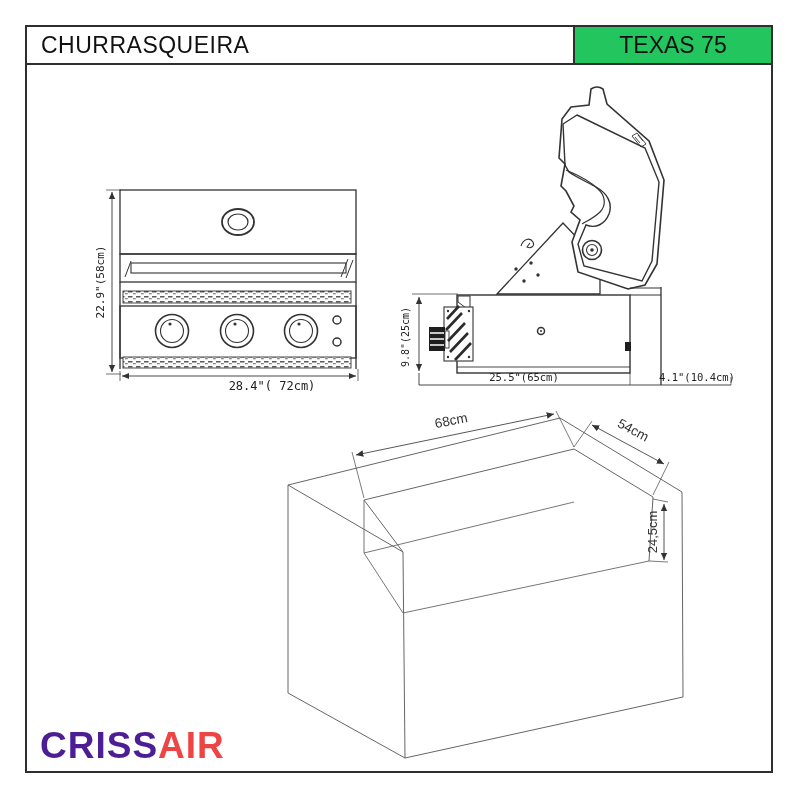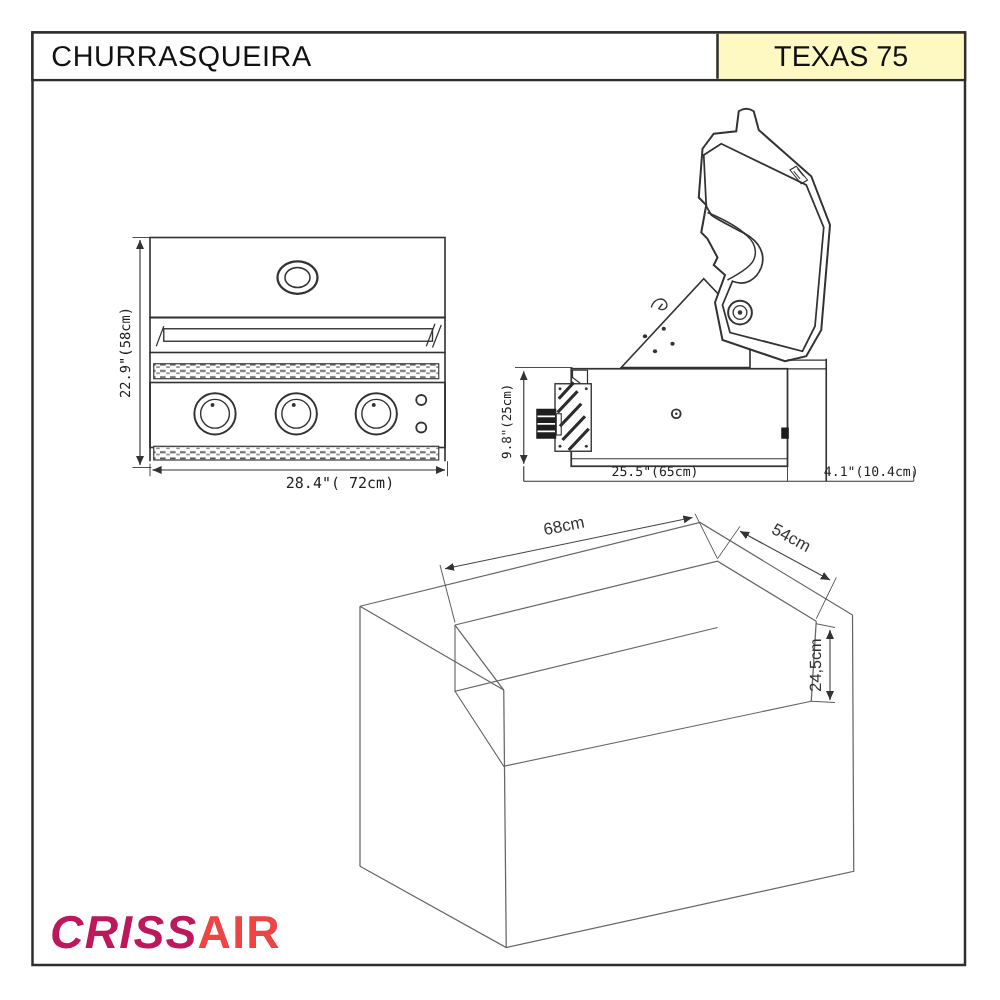--- a/index.html
+++ b/index.html
@@ -5,27 +5,27 @@
   html,body{margin:0;padding:0;background:#fff;}
   .page{position:relative;width:800px;height:800px;background:#ffffff;
         font-family:"Liberation Sans",sans-serif;overflow:hidden;}
   .frame{position:absolute;left:25px;top:25px;width:748px;height:748px;
          border:2px solid #2e2e2e;box-sizing:border-box;background:#fff;}
   .titlebar{position:absolute;left:25px;top:25px;width:748px;height:40px;
             box-sizing:border-box;border:2px solid #2e2e2e;display:flex;align-items:stretch;}
   .title-cell{flex:1;display:flex;align-items:center;padding-left:14px;
               font-size:23px;letter-spacing:.5px;color:#111;background:#fff;}
   .model-cell{width:196px;display:flex;align-items:center;justify-content:center;
-              font-size:23px;color:#111;background:#fef9c3;border-left:2px solid #2e2e2e;}
+              font-size:23px;color:#111;background:#22c55e;border-left:2px solid #2e2e2e;}
   svg.drawing{position:absolute;left:0;top:0;}
   .dimtxt{font-family:"DejaVu Sans Mono",monospace;fill:#222;}
   .isotxt{font-family:"Liberation Sans",sans-serif;fill:#333;}
   .logo{position:absolute;left:40px;top:727px;font-size:37px;font-weight:bold;
         letter-spacing:1px;line-height:1;user-select:none;}
-  .logo .p1{color:#be185d;font-style:italic;}
+  .logo .p1{color:#4c1d95;}
   .logo .p2{color:#ef4444;}
 </style>
 </head>
 <body>
 
 <div class="page">
 
   <div class="frame"></div>
 
   <div class="titlebar">

